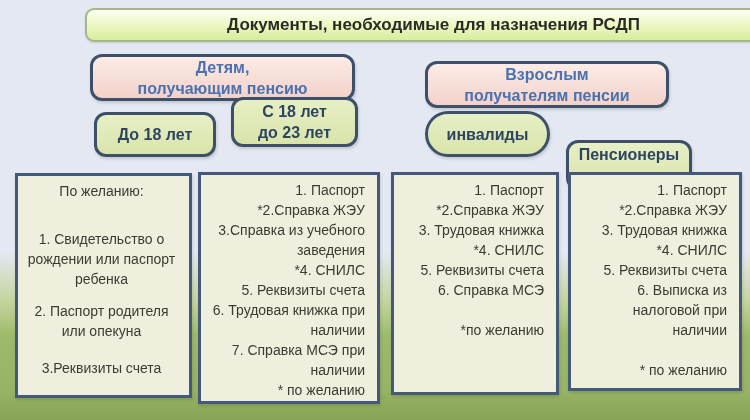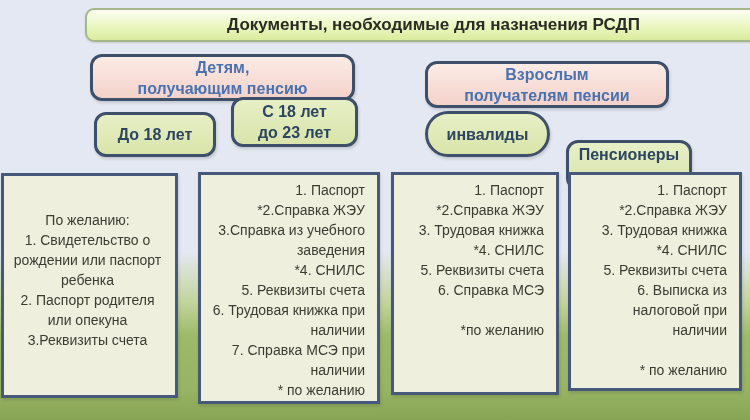--- a/index.html
+++ b/index.html
@@ -69,23 +69,23 @@
     position: absolute;
     box-sizing: border-box;
     background: var(--content-fill, #eef0dd);
     border: 3px solid var(--content-border, #47597a);
     color: var(--content-text, #3b3b32);
     font-size: 14px;
     line-height: 20px;
     padding: 5px 12px 17px 8px;
     box-shadow: 1px 2px 3px rgba(0,0,0,0.12);
   }
-  .doc-1 { left: 1px;  top: 173px; width: 177px; height: 225px;
+  .doc-1 { left: 15px;  top: 173px; width: 177px; height: 225px;
            display: flex; flex-direction: column; justify-content: center;
-           text-align: center; }
+           text-align: center; gap: 28px; }
   .doc-2 { left: 198px; top: 172px; width: 182px; height: 232px; text-align: right; }
   .doc-3 { left: 391px; top: 172px; width: 168px; height: 223px; text-align: right; }
   .doc-4 { left: 568px; top: 172px; width: 174px; height: 219px; text-align: right; }
   .doc-line { min-height: 20px; }
 </style>
 </head>
 <body>
 
 <div class="stage">
 

